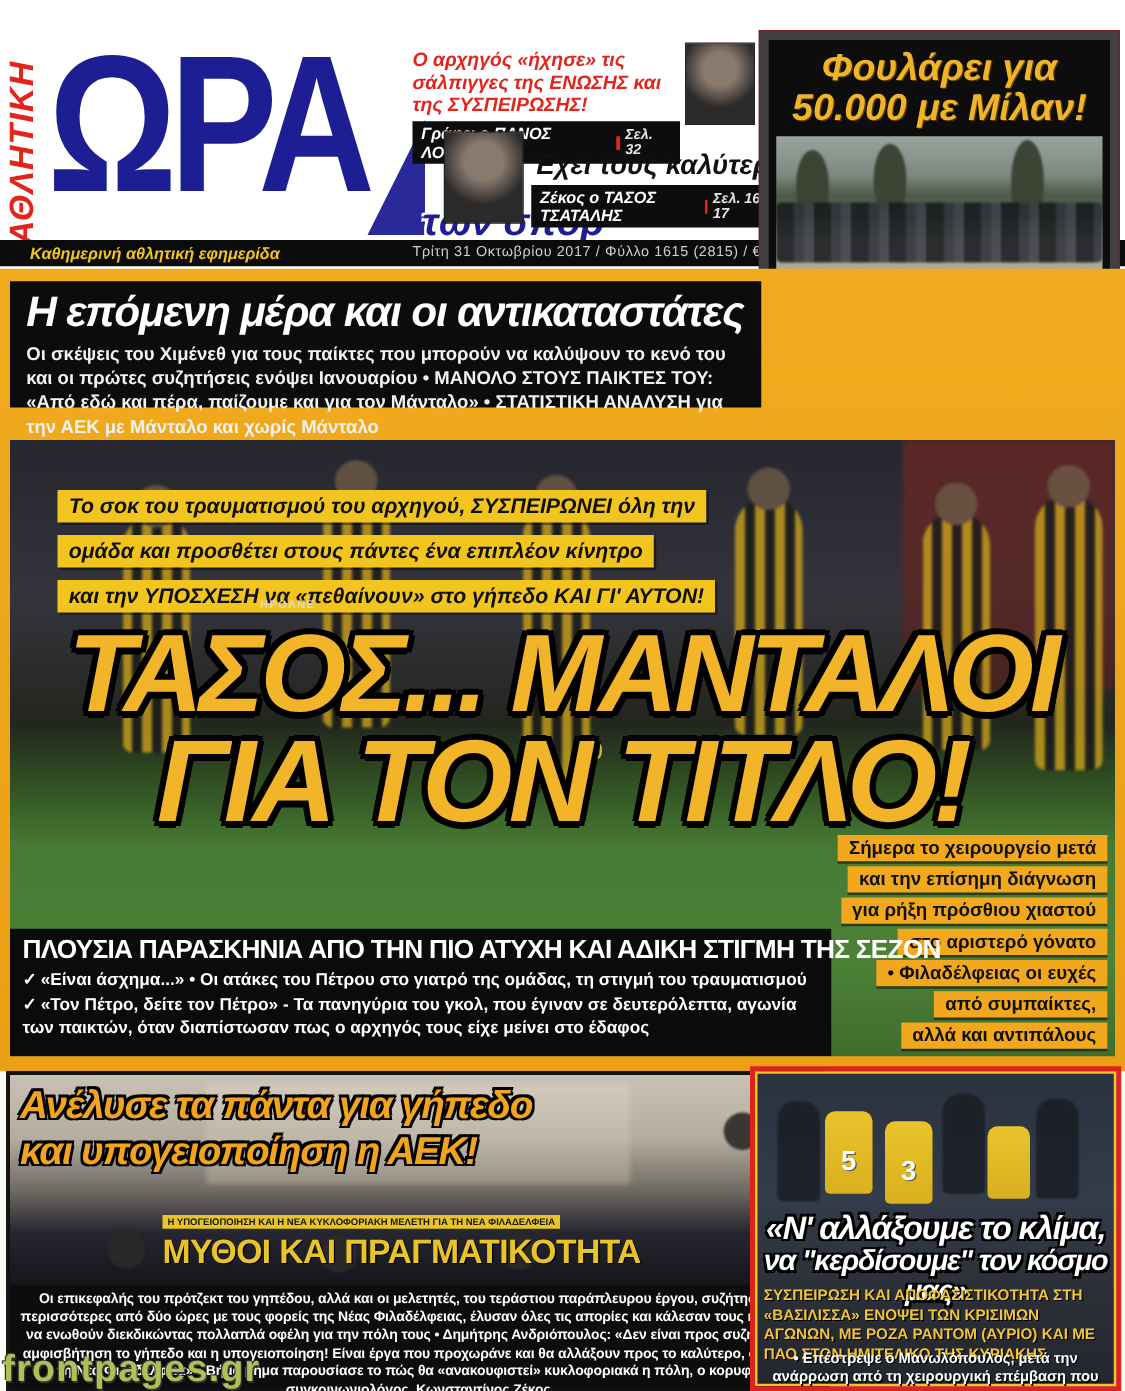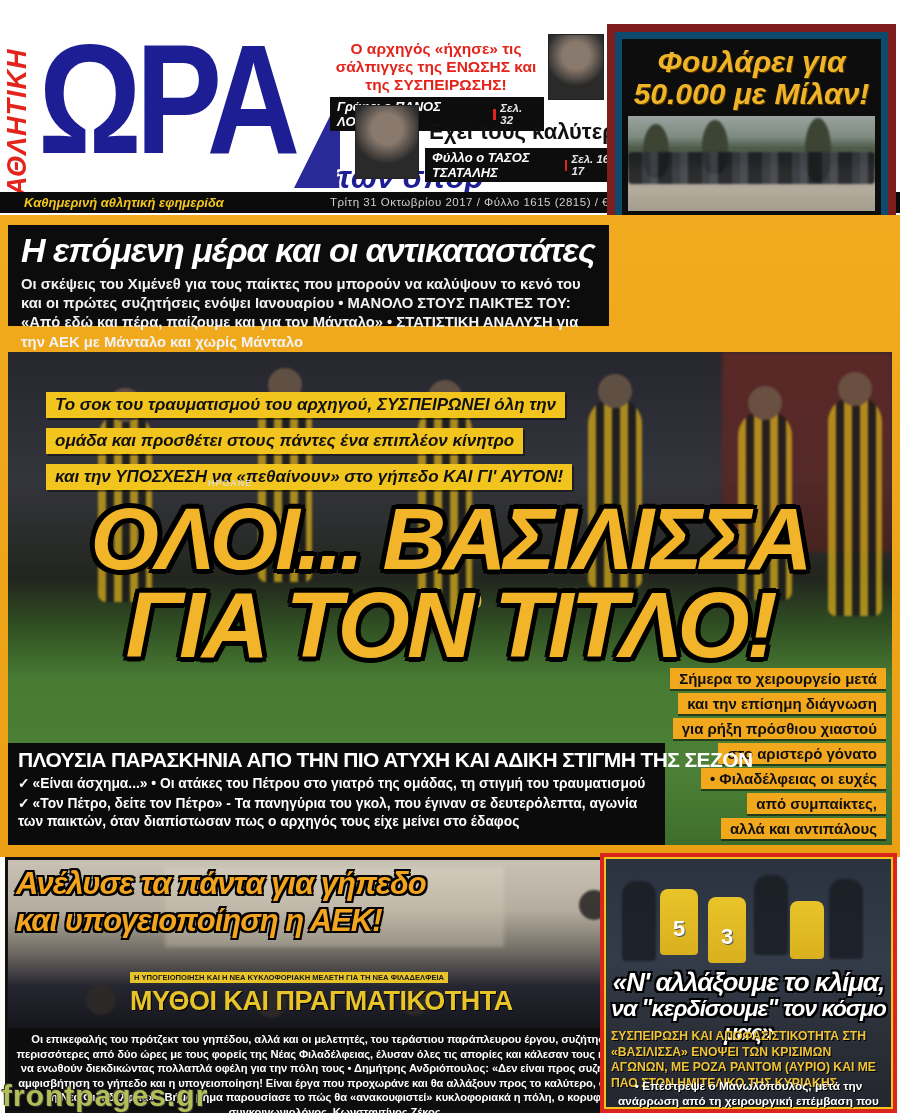--- a/index.html
+++ b/index.html
@@ -13,37 +13,37 @@
           font-size:27px;letter-spacing:1px;}
   .logo{position:absolute;left:38px;top:22px;color:#1d1d94;font-weight:800;
         font-size:132px;line-height:1;transform:scale(.98,1.18);transform-origin:left top;
         letter-spacing:-6px;}
   .logo-tri{position:absolute;left:294px;top:96px;width:0;height:0;
             border-bottom:92px solid #1d1d94;border-left:46px solid transparent;opacity:.95;}
   .logo-sub{position:absolute;left:338px;top:160px;color:#1d1d94;font-weight:800;
             font-style:italic;font-size:31px;
             text-shadow:2px 2px 0 #fff,-2px 2px 0 #fff,2px -2px 0 #fff,-2px -2px 0 #fff;}
   .teaser{position:absolute;}
-  .teaser-head{font-weight:bold;line-height:1.15;text-align:center;}
+  .teaser-head{font-weight:bold;font-style:italic;line-height:1.15;}
   .byline-bar{margin-top:4px;background:#0d0d0d;color:#fff;font-weight:bold;font-size:13px;
               display:flex;align-items:center;justify-content:space-between;
               padding:2px 7px;font-style:italic;}
   .page-ref{display:flex;align-items:center;color:#e6e6e6;font-size:11.5px;}
   .page-tick{width:3px;height:11px;background:#e3241c;margin-right:4px;}
   .headshot{position:absolute;background:
             radial-gradient(circle at 50% 32%, #8a7a6e 0 26%, #2a2a2a 60%),
             linear-gradient(#555,#111);border:1px solid #222;}
   .mast-band{position:absolute;left:0;top:192px;width:900px;height:21px;background:#0b0b0b;}
   .tagline{position:absolute;left:24px;top:3px;color:#f2c51e;font-weight:bold;
            font-style:italic;font-size:13px;}
   .dateline{position:absolute;left:330px;top:4px;color:#cfcfcf;font-size:11.5px;letter-spacing:.5px;}
 
   
   .ticket{position:absolute;left:607px;top:24px;width:289px;height:328px;
-          border:8px solid #7f1d1d;background:#0c4a6e;box-sizing:border-box;padding:7px;}
+          border:1px solid #7f1d1d;background:#404040;box-sizing:border-box;padding:7px;}
   .ticket-in{background:#0d0d0d;width:100%;height:100%;box-sizing:border-box;
              display:flex;flex-direction:column;}
   .ticket-head{color:#f0b429;font-weight:800;font-style:italic;text-align:center;
                font-size:30px;line-height:1.05;padding-top:7px;
                text-shadow:1px 1px 0 #5e3c00;}
   .queue-photo{margin:7px 6px 4px 6px;height:148px;position:relative;overflow:hidden;
      background:linear-gradient(180deg,#9aa39f 0%,#7d8a80 22%,#4c5a48 34%,#5d6756 46%,
                 #a8a296 60%,#b3ab9c 78%,#a49c8d 100%);}
   .queue-row{position:absolute;left:0;top:38%;width:100%;height:34%;
      background:repeating-linear-gradient(90deg,#15181c 0 14px,#2c3038 14px 22px,#3c3f47 22px 30px);
@@ -165,21 +165,21 @@
         </span>
       </div>
       <div class="headshot" style="right:18px;top:-6px;width:54px;height:64px;"></div>
     </div>
 
     <div class="teaser" style="left:355px;top:105px;width:266px;">
       <div class="headshot" style="left:0;top:0;width:62px;height:72px;"></div>
       <div style="margin-left:70px;">
         <div class="teaser-head" style="color:#111;font-size:22px;margin-top:14px;white-space:nowrap;">Έχει τους καλύτερους</div>
         <div class="byline-bar">
-          <span>Φύλλο ο ΤΑΣΟΣ ΤΣΑΤΑΛΗΣ</span>
+          <span>Ζέκος ο ΤΑΣΟΣ ΤΣΑΤΑΛΗΣ</span>
           <span class="page-ref">
             <span class="page-tick"></span>
             <span>Σελ. 16-17</span>
           </span>
         </div>
       </div>
     </div>
 
     <div class="mast-band">
       <span class="tagline">Καθημερινή αθλητική εφημερίδα</span>
@@ -223,21 +223,21 @@
       <div class="cap-strips">
         <div class="cap-line">Το σοκ του τραυματισμού του αρχηγού, ΣΥΣΠΕΙΡΩΝΕΙ όλη την</div>
         <div class="cap-line">ομάδα και προσθέτει στους πάντες ένα επιπλέον κίνητρο</div>
         <div class="cap-line">και την ΥΠΟΣΧΕΣΗ να «πεθαίνουν» στο γήπεδο ΚΑΙ ΓΙ' ΑΥΤΟΝ!</div>
       </div>
 
       <div class="adboard">ΗΡΟΑΝΕ</div>
       <div class="jersey20">20</div>
 
       <div class="mega">
-        <div class="mega-l1">ΟΛΟΙ... ΒΑΣΙΛΙΣΣΑ</div>
+        <div class="mega-l1">ΤΑΣΟΣ... ΜΑΝΤΑΛΟΙ</div>
         <div class="mega-l2">ΓΙΑ ΤΟΝ ΤΙΤΛΟ!</div>
       </div>
 
       <div class="side-strips">
         <div class="side-line">Σήμερα το χειρουργείο μετά</div>
         <div class="side-line">και την επίσημη διάγνωση</div>
         <div class="side-line">για ρήξη πρόσθιου χιαστού</div>
         <div class="side-line">στο αριστερό γόνατο</div>
         <div class="side-line">• Φιλαδέλφειας οι ευχές</div>
         <div class="side-line">από συμπαίκτες,</div>

